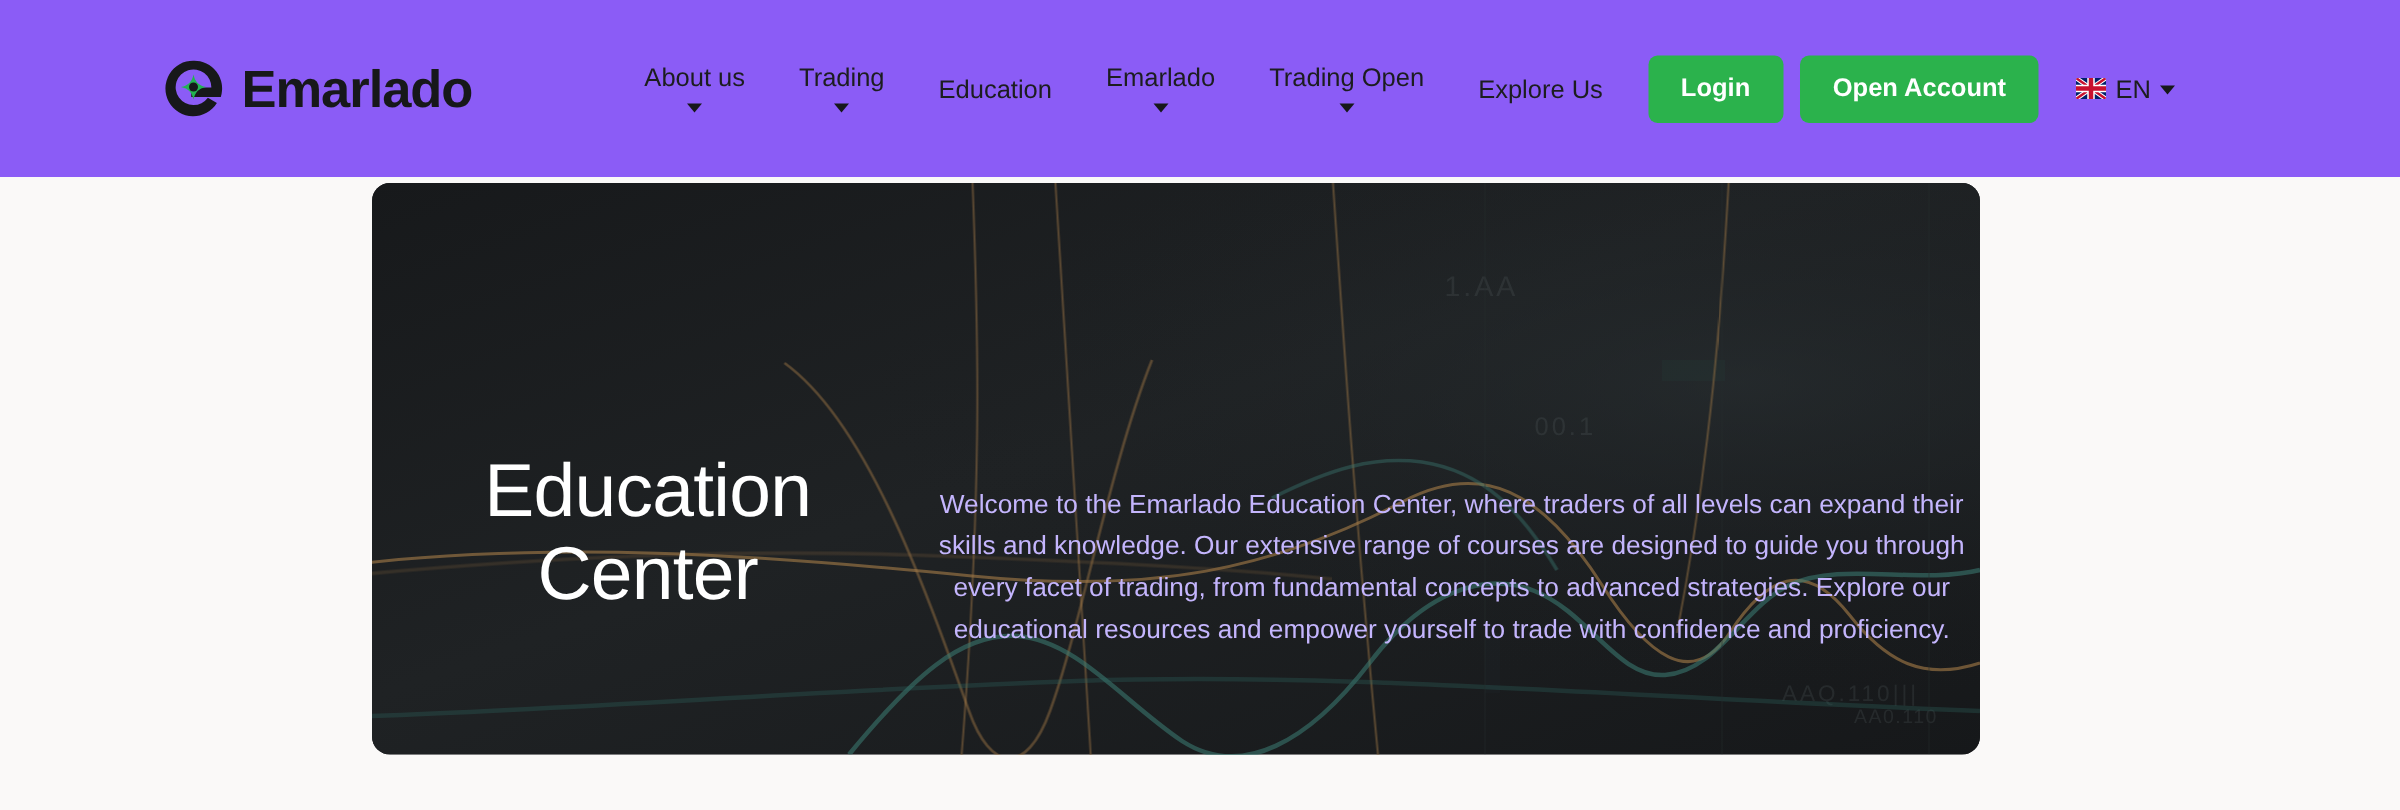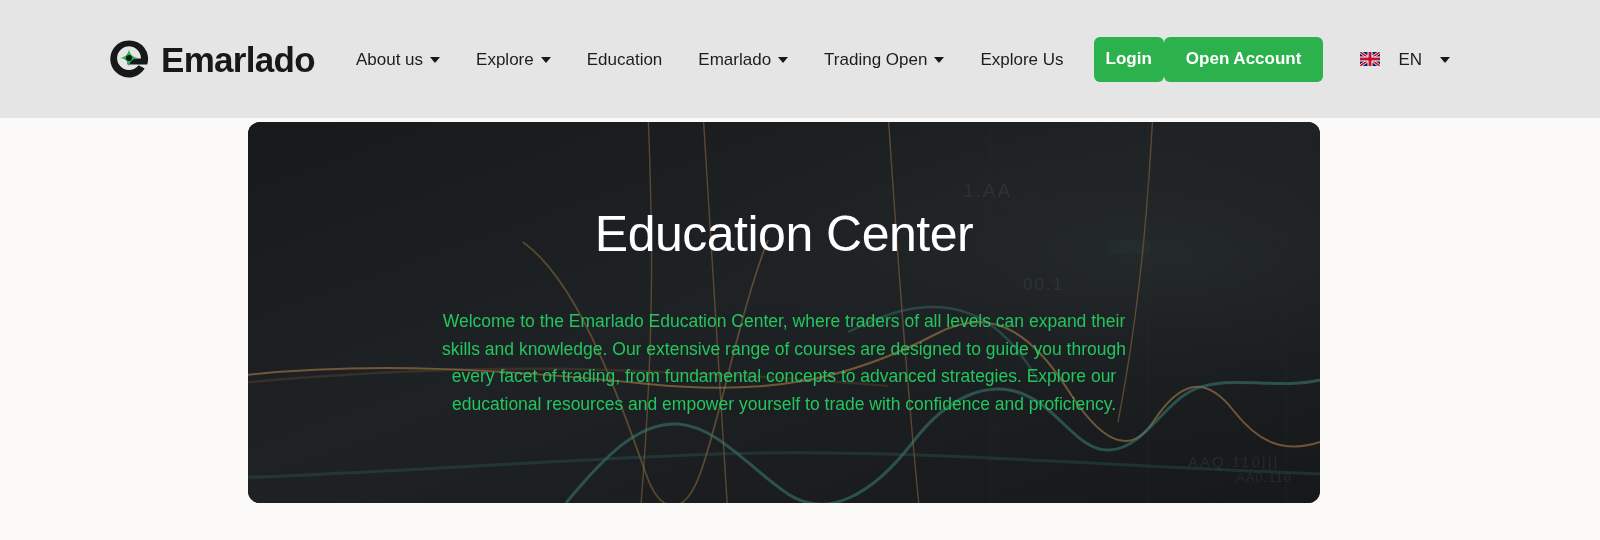--- a/index.html
+++ b/index.html
@@ -16,21 +16,21 @@
   }
 
   
   .header {
     position: absolute;
     top: 0; left: 0;
     width: 1600px;
     height: 118px;
     display: flex;
     align-items: center;
-    background: #e5e5e5;
+    background: #8b5cf6;
     box-sizing: border-box;
     padding: 0 150px 0 107px;
   }
 
   .brand {
     display: flex;
     align-items: center;
     gap: 10px;
     flex: 0 0 auto;
   }
@@ -59,20 +59,21 @@
   .nav-item {
     display: flex;
     align-items: center;
     gap: 7px;
     padding: 0 18px;
     font-size: 17px;
     color: #1c1d1f;
     white-space: nowrap;
     cursor: pointer;
     line-height: 1;
+    flex-direction: column;
   }
   .caret {
     width: 0; height: 0;
     border-left: 5px solid transparent;
     border-right: 5px solid transparent;
     border-top: 6px solid #17181a;
     display: inline-block;
     margin-top: 2px;
   }
 
@@ -85,32 +86,33 @@
     font-size: 17px;
     font-weight: bold;
     border: none;
     border-radius: 6px;
     height: 45px;
     cursor: pointer;
     white-space: nowrap;
     font-family: "Liberation Sans", sans-serif;
   }
   .btn-login {
-    padding: 0 12px;
+    padding: 0 22px;
     margin-left: 12px;
   }
   .btn-open {
     padding: 0 22px;
+    margin-left: 11px;
   }
 
   .lang {
     display: flex;
     align-items: center;
-    gap: 18px;
-    margin-left: 37px;
+    gap: 6px;
+    margin-left: 25px;
     cursor: pointer;
     white-space: nowrap;
   }
   .flag {
     width: 20px;
     height: 14px;
     display: block;
     border-radius: 1px;
   }
   .lang-label {
@@ -134,41 +136,40 @@
     position: absolute;
     inset: 0;
     width: 100%;
     height: 100%;
     display: block;
   }
   .hero-content {
     position: absolute;
     inset: 0;
     display: flex;
-    flex-direction: column;
     align-items: center;
     justify-content: flex-start;
     padding-top: 85px;
     box-sizing: border-box;
   }
   .hero-title {
     font-size: 50px;
     color: #ffffff;
     font-weight: normal;
     letter-spacing: -0.5px;
     margin: 0;
     line-height: 1.1;
     text-align: center;
   }
   .hero-text {
     width: 725px;
     margin: 46px 0 0 0;
     font-size: 17.5px;
     line-height: 1.58;
-    color: #22c55e;
+    color: #c4b5fd;
     text-align: center;
   }
 </style>
 </head>
 <body>
 
 <div class="header">
 
   <div class="brand">
     <svg class="brand-mark" viewBox="0 0 44 44">
@@ -180,21 +181,21 @@
   </div>
 
   <nav class="nav">
 
     <div class="nav-item">
       <span>About us</span>
       <span class="caret"></span>
     </div>
 
     <div class="nav-item">
-      <span>Explore</span>
+      <span>Trading</span>
       <span class="caret"></span>
     </div>
 
     <div class="nav-item">
       <span>Education</span>
     </div>
 
     <div class="nav-item">
       <span>Emarlado</span>
       <span class="caret"></span>

